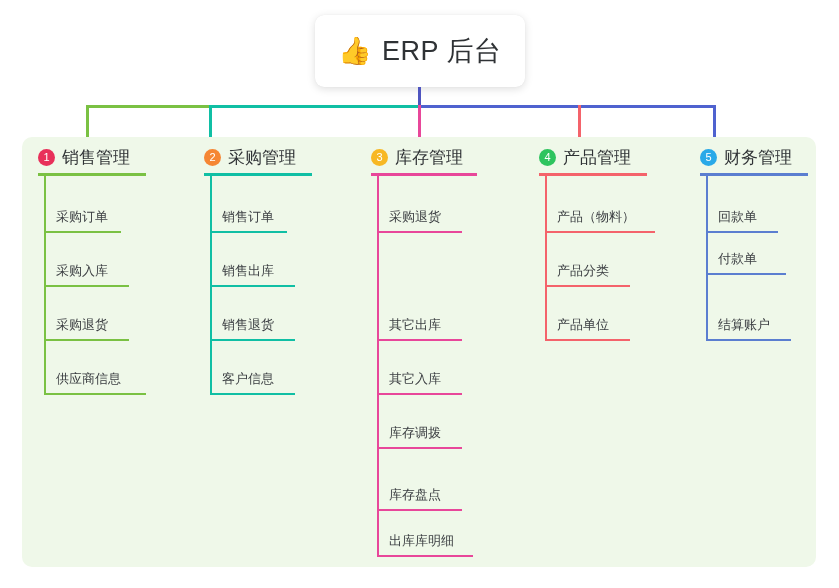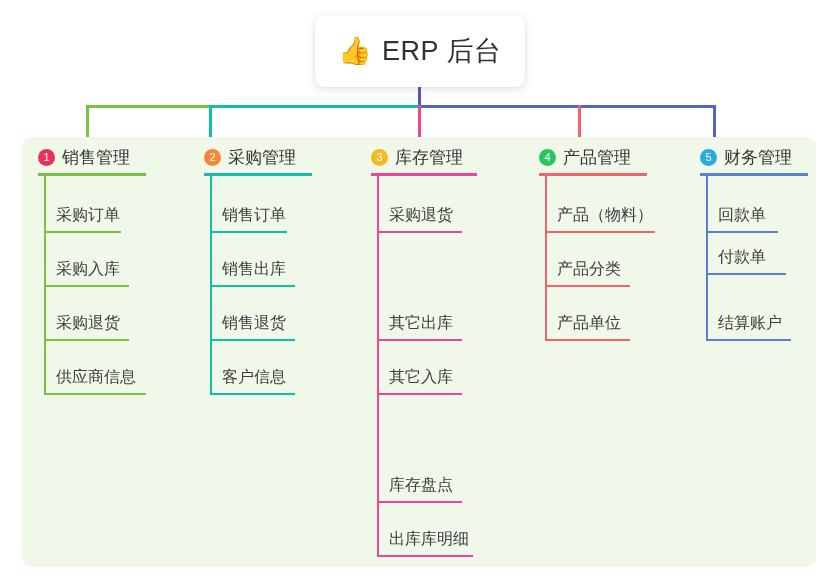--- a/index.html
+++ b/index.html
@@ -41,21 +41,21 @@
     color:#ffffff;font-size:11px;line-height:17px;text-align:center;
     font-family:"Liberation Sans",sans-serif;flex:0 0 auto;
   }
   .col-title{font-size:17px;color:#2f3235;}
   .header-rule{position:absolute;height:3px;top:36px;left:0;}
 
   .stem{position:absolute;width:2px;top:39px;}
 
   .leaf{position:absolute;}
   .leaf-label{
-    position:absolute;font-size:16px;color:#3b3e42;white-space:nowrap;
+    position:absolute;font-size:13px;color:#3b3e42;white-space:nowrap;
     bottom:7px;left:12px;
   }
   .leaf-rule{position:absolute;height:2px;bottom:0;left:0;}
 </style>
 </head>
 <body>
 
 <div id="mindmap">
 
   <div class="root-node">
@@ -136,21 +136,25 @@
           <div class="leaf-rule" style="background: rgb(232, 71, 154); width: 85px;"></div>
         </div>
         <div class="leaf" style="left: 6px; top: 174px; width: 85px; height: 30px;">
           <span class="leaf-label">其它出库</span>
           <div class="leaf-rule" style="background: rgb(232, 71, 154); width: 85px;"></div>
         </div>
         <div class="leaf" style="left: 6px; top: 228px; width: 85px; height: 30px; text-align: center;">
           <span class="leaf-label">其它入库</span>
           <div class="leaf-rule" style="background: rgb(232, 71, 154); width: 85px;"></div>
         </div>
-        <div class="leaf" style="left: 6px; top: 336px; width: 85px; height: 30px;">
+        <div class="leaf" style="left: 6px; top: 282px; width: 85px; height: 30px;">
+          <span class="leaf-label">库存调拨</span>
+          <div class="leaf-rule" style="background: rgb(232, 71, 154); width: 85px;"></div>
+        </div>
+        <div class="leaf" style="left: 6px; top: 344px; width: 85px; height: 30px;">
           <span class="leaf-label">库存盘点</span>
           <div class="leaf-rule" style="background: rgb(232, 71, 154); width: 85px;"></div>
         </div>
         <div class="leaf" style="left: 6px; top: 390px; width: 96px; height: 30px;">
           <span class="leaf-label">出库库明细</span>
           <div class="leaf-rule" style="background: rgb(232, 71, 154); width: 96px;"></div>
         </div>
       </div>
       <div class="column" style="left: 517px; width: 108px; height: 430px;">
         <div class="col-header">

